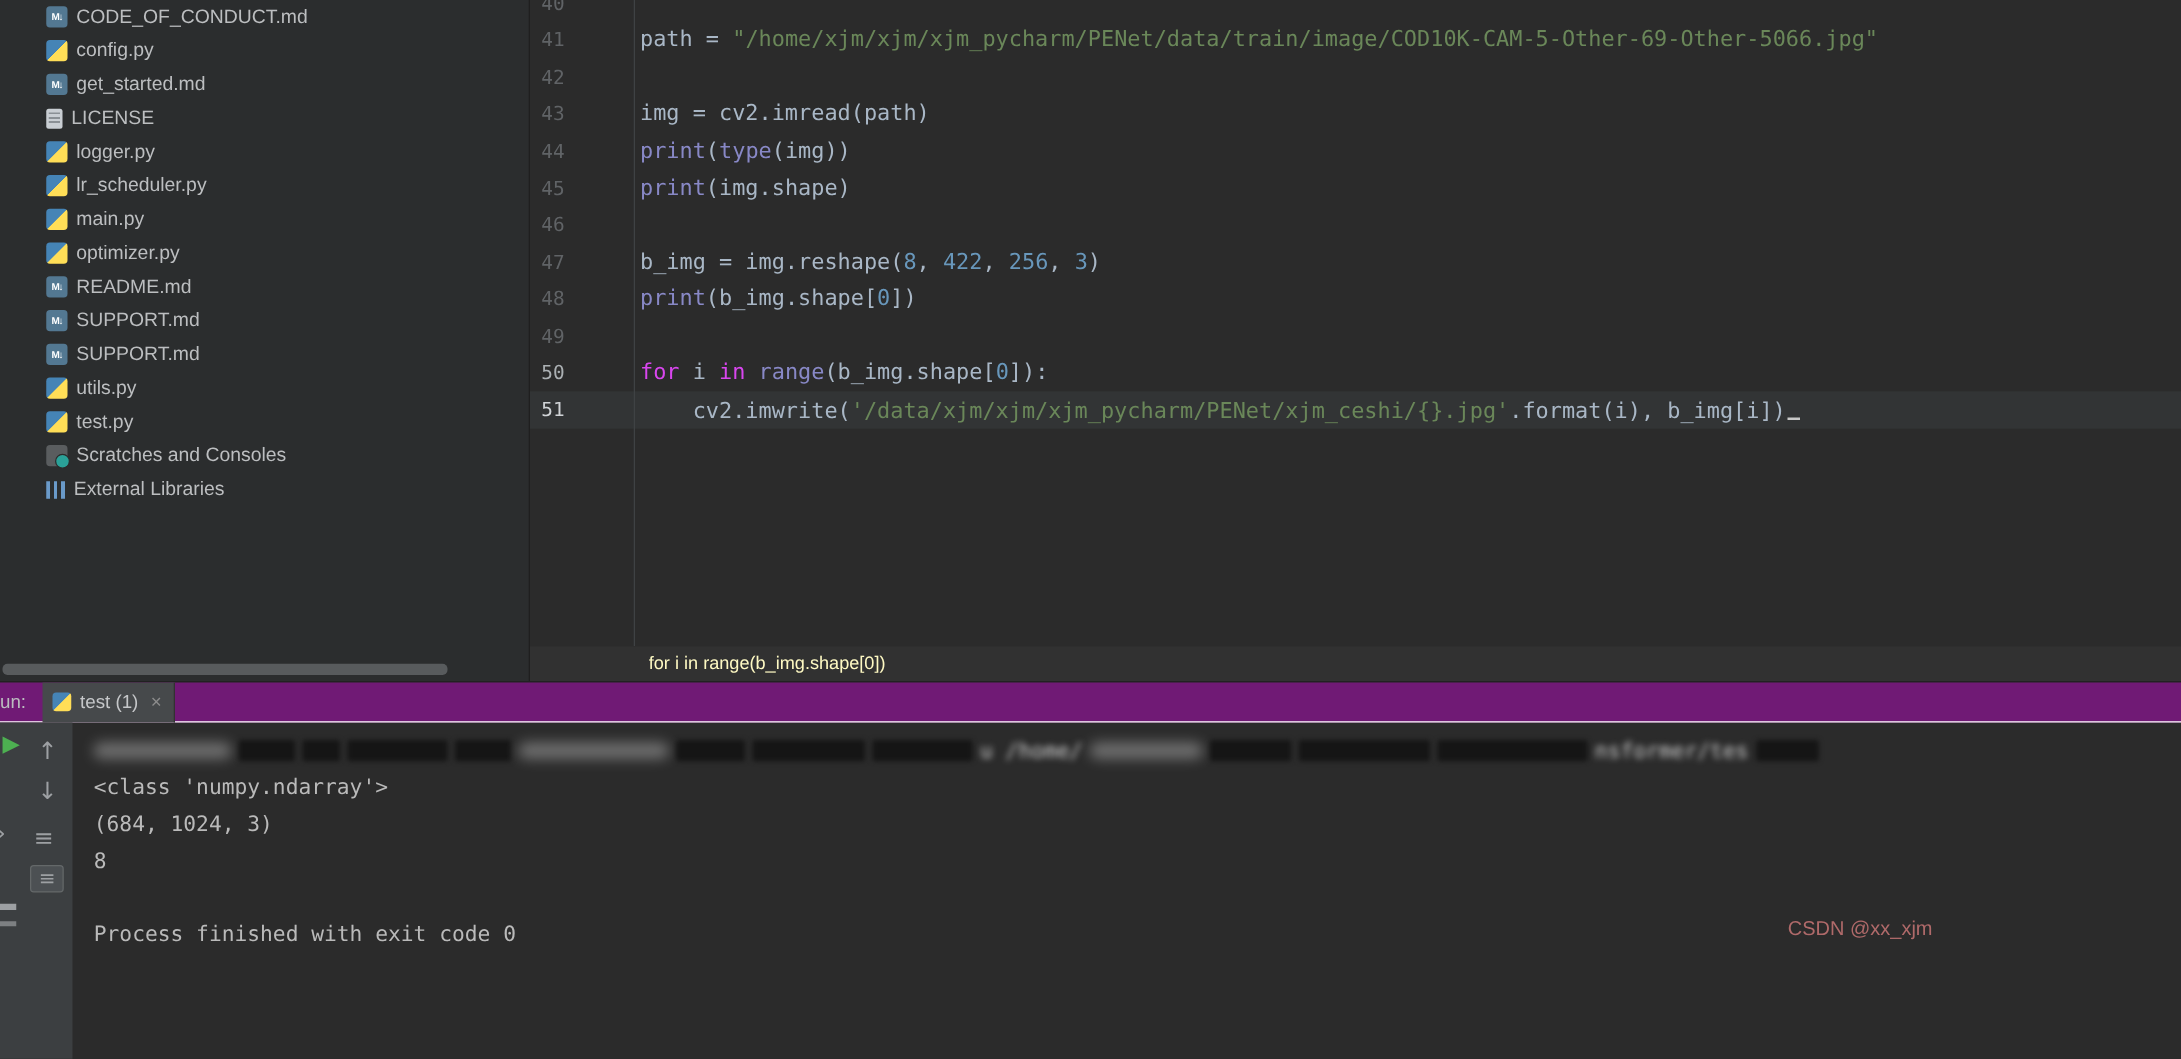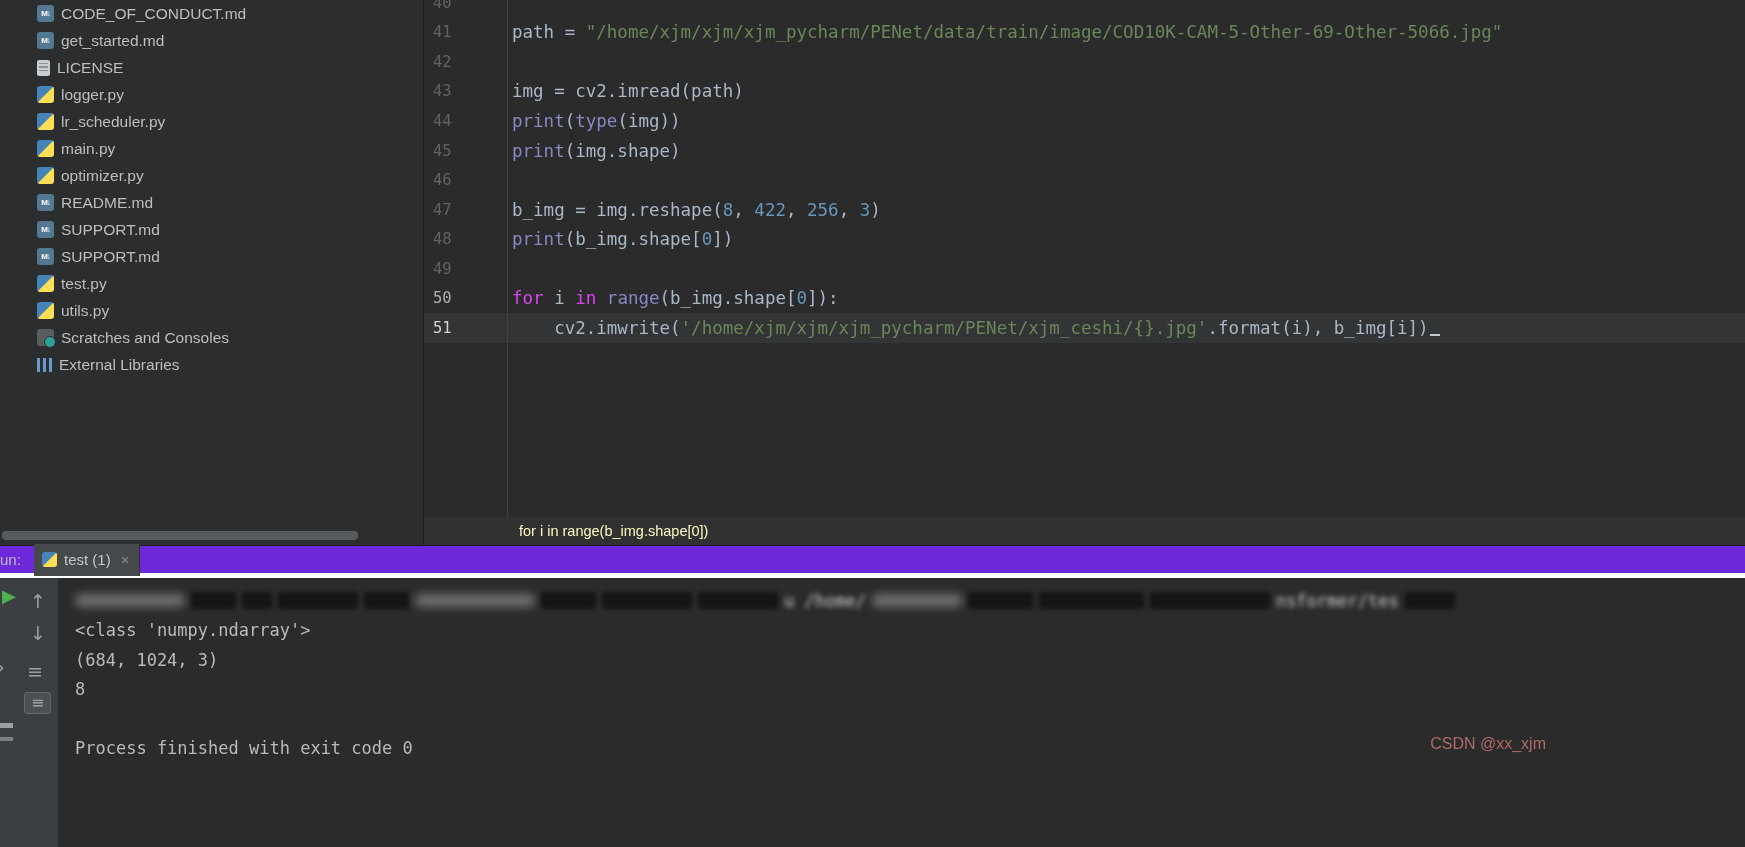--- a/index.html
+++ b/index.html
@@ -44,21 +44,21 @@
   .tn { color:#6897bb; } .tb { color:#8888c6; }
   .caret { display:inline-block; width:10px; height:17px; border-bottom:2px solid #c8c8c8;
            margin-left:1px; transform:translateY(2px); }
   .context-bar { position:absolute; left:424px; top:517px; width:1321px; height:28px;
            background:#313131; display:flex; align-items:center; padding-left:95px;
            color:#fef9c3; font-size:14.5px; }
 
   
   .bottom-panel { position:absolute; left:0; top:545px; width:1745px; height:302px;
                   background:#2b2b2b; border-top:1px solid #1f1f1f; }
-  .tab-row { position:relative; height:32px; background:#6d28d9; border-bottom:5px solid #ffffff;
+  .tab-row { position:relative; height:32px; background:#701a75; border-bottom:1px solid #ffffff;
              display:flex; align-items:center; }
   .run-label { color:#bbbdbf; font-size:15px; margin-left:0px; width:34px; }
   .tab { display:flex; align-items:center; gap:7px; height:32px; padding:0 10px 0 8px;
          background:#46494b; border-right:1px solid #323232; color:#c5c7c9; font-size:15px; }
   .tab .ic { width:15px; height:15px; }
   .tab-close { color:#8c8c8c; font-size:15px; margin-left:3px; cursor:default; }
   .panel-body { position:relative; height:270px; }
   .run-toolbar { position:absolute; left:0; top:0; width:58px; height:270px; background:#3c3f41; }
   .tb-ic { position:absolute; color:#9da0a3; font-size:19px; line-height:1;
            font-family:"DejaVu Sans", sans-serif; cursor:default; }
@@ -88,20 +88,24 @@
 <body>
 
 <div class="app" data-name="pycharm-window">
 
   <aside class="project-panel" data-name="project-tree-panel">
     <div id="tree" data-name="project-tree">
         <div class="trow" data-name="tree-item-code-of-conduct-md">
           <span class="ic ic-md" data-name="markdown-icon">M↓</span>
           <span class="tlabel" data-name="tree-item-label">CODE_OF_CONDUCT.md</span>
         </div>
+        <div class="trow" data-name="tree-item-config-py">
+          <span class="ic ic-py" data-name="python-icon"></span>
+          <span class="tlabel" data-name="tree-item-label">config.py</span>
+        </div>
         <div class="trow" data-name="tree-item-get-started-md">
           <span class="ic ic-md" data-name="markdown-icon">M↓</span>
           <span class="tlabel" data-name="tree-item-label">get_started.md</span>
         </div>
         <div class="trow" data-name="tree-item-license">
           <span class="ic ic-file" data-name="file-icon"></span>
           <span class="tlabel" data-name="tree-item-label">LICENSE</span>
         </div>
         <div class="trow" data-name="tree-item-logger-py">
           <span class="ic ic-py" data-name="python-icon"></span>
@@ -124,27 +128,27 @@
           <span class="tlabel" data-name="tree-item-label">README.md</span>
         </div>
         <div class="trow" data-name="tree-item-security-md">
           <span class="ic ic-md" data-name="markdown-icon">M↓</span>
           <span class="tlabel" data-name="tree-item-label">SUPPORT.md</span>
         </div>
         <div class="trow" data-name="tree-item-support-md">
           <span class="ic ic-md" data-name="markdown-icon">M↓</span>
           <span class="tlabel" data-name="tree-item-label">SUPPORT.md</span>
         </div>
+        <div class="trow" data-name="tree-item-utils-py">
+          <span class="ic ic-py" data-name="python-icon"></span>
+          <span class="tlabel" data-name="tree-item-label">utils.py</span>
+        </div>
         <div class="trow" data-name="tree-item-test-py">
           <span class="ic ic-py" data-name="python-icon"></span>
           <span class="tlabel" data-name="tree-item-label">test.py</span>
-        </div>
-        <div class="trow" data-name="tree-item-utils-py">
-          <span class="ic ic-py" data-name="python-icon"></span>
-          <span class="tlabel" data-name="tree-item-label">utils.py</span>
         </div>
         <div class="trow" data-name="tree-item-scratches-and-consoles">
           <span class="ic ic-scr" data-name="scratches-icon"></span>
           <span class="tlabel" data-name="tree-item-label">Scratches and Consoles</span>
         </div>
         <div class="trow" data-name="tree-item-external-libraries">
           <span class="ic ic-lib" data-name="libraries-icon"></span>
           <span class="tlabel" data-name="tree-item-label">External Libraries</span>
         </div>
       </div>
@@ -192,21 +196,21 @@
         <div class="eline" data-name="editor-line-49">
           <span class="lnum" data-name="line-number">49</span>
           <span class="lcode" data-name="line-code"></span>
         </div>
         <div class="eline" data-name="editor-line-50">
           <span class="lnum bright" data-name="line-number">50</span>
           <span class="lcode" data-name="line-code"><span class="tk">for</span><span class="tp"> i </span><span class="tk">in</span><span class="tp"> </span><span class="tb">range</span><span class="tp">(b_img.shape[</span><span class="tn">0</span><span class="tp">]):</span></span>
         </div>
         <div class="eline cur" data-name="editor-line-51">
           <span class="lnum cur" data-name="line-number">51</span>
-          <span class="lcode" data-name="line-code"><span class="tp">    cv2.imwrite(</span><span class="ts">'/home/xjm/xjm/xjm_pycharm/PENet/xjm_ceshi/{}.jpg'</span><span class="tp">.format(i)</span><span class="tp">, </span><span class="tp">b_img[i])</span><span class="caret" data-name="text-caret"></span></span>
+          <span class="lcode" data-name="line-code"><span class="tp">    cv2.imwrite(</span><span class="ts">'/data/xjm/xjm/xjm_pycharm/PENet/xjm_ceshi/{}.jpg'</span><span class="tp">.format(i)</span><span class="tp">, </span><span class="tp">b_img[i])</span><span class="caret" data-name="text-caret"></span></span>
         </div>
       </div>
     <div class="gutter-sep" data-name="gutter-separator"></div>
   </section>
 
   <div class="context-bar" data-name="editor-context-bar">
     <span data-name="context-line-text">for i in range(b_img.shape[0])</span>
   </div>
 
   <section class="bottom-panel" data-name="run-tool-window">

